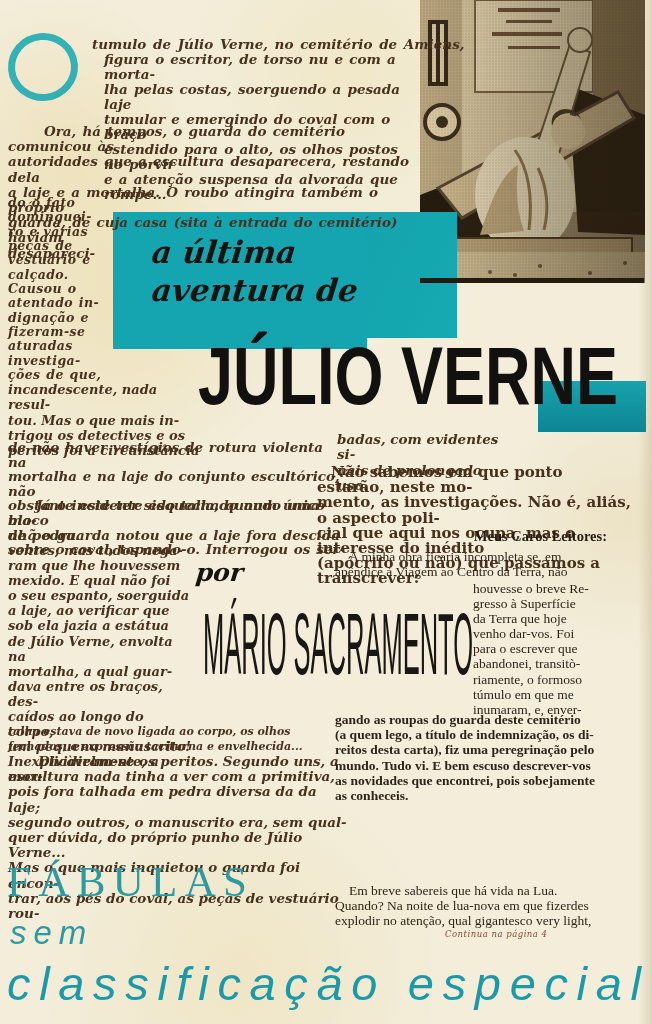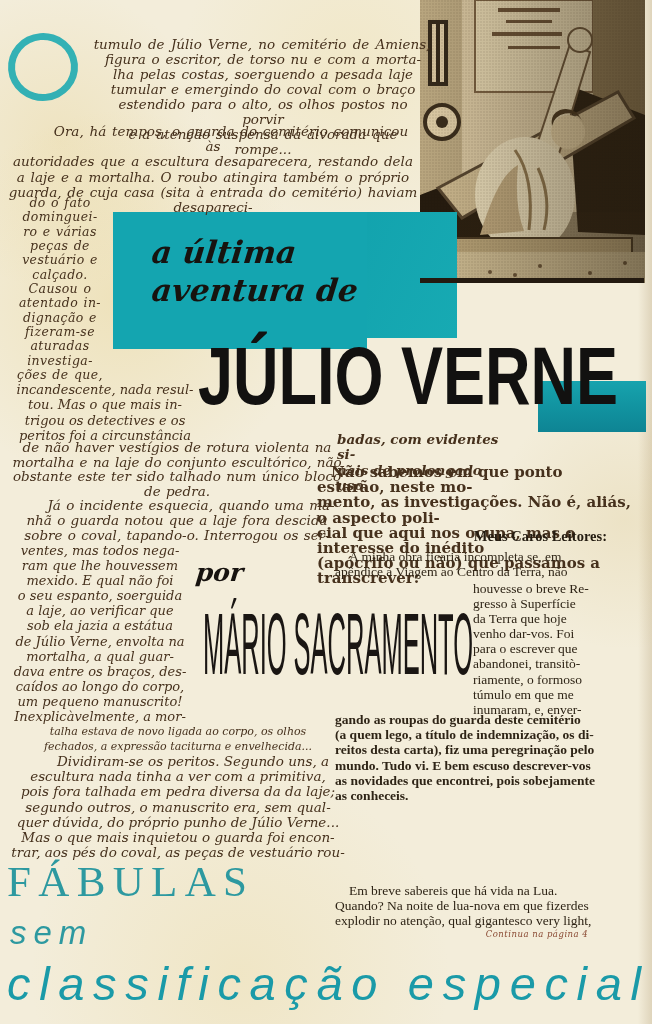--- a/index.html
+++ b/index.html
@@ -12,42 +12,42 @@
       radial-gradient(circle at 240px 975px, rgba(226,200,115,.20), transparent 210px),
       radial-gradient(circle at 625px 520px, rgba(205,178,105,.18), transparent 130px),
       linear-gradient(to left, rgba(150,122,75,.22), transparent 14px),
       #f3edda;
     font-family:"Liberation Serif","DejaVu Serif",serif;
     color:#33281c;
   }
   .abs{position:absolute;}
   .lines{white-space:pre-line;}
   
-  .nar{font-family:"DejaVu Serif",serif;font-style:italic;font-weight:normal;color:#46311d;text-align:center;}
+  .nar{font-family:"DejaVu Serif",serif;font-style:italic;font-weight:bold;color:#46311d;}
   .opening1{left:92px;top:36px;width:340px;font-size:13.5px;white-space:nowrap;word-spacing:2px;}
   .opening2{left:104px;top:52px;width:318px;font-size:13.5px;line-height:15px;word-spacing:1.5px;}
   .para2{left:8px;top:124px;width:410px;font-size:13.5px;line-height:15.2px;word-spacing:1.5px;text-indent:36px;}
   .narrow1{left:8px;top:196px;width:104px;font-size:12.5px;line-height:14.35px;word-spacing:1px;letter-spacing:.4px;}
   .midblk{left:8px;top:382px;width:194px;font-size:13px;line-height:15.3px;}
   .block3{left:8px;top:440px;width:338px;font-size:13.5px;line-height:14.6px;word-spacing:1px;}
   .block4{left:8px;top:498px;width:338px;font-size:13.5px;line-height:14.8px;word-spacing:1px;text-indent:28px;}
   .narrow2{left:8px;top:543px;width:184px;font-size:13px;line-height:15.1px;}
   .block5a{left:8px;top:724px;width:340px;font-size:11px;line-height:15.2px;}
   .block5b{left:8px;top:754px;width:340px;font-size:13.5px;line-height:15.2px;text-indent:30px;}
   
   .let{font-family:"Liberation Serif",serif;color:#2e2416;}
   .cont{left:337px;top:432px;width:164px;font-size:13.5px;line-height:15.4px;font-family:"DejaVu Serif",serif;font-style:italic;font-weight:bold;color:#46311d;}
   .rpara{left:317px;top:465px;width:314px;font-size:15px;line-height:15.2px;text-indent:14px;font-family:"DejaVu Serif",serif;font-weight:bold;color:#46311d;}
   .salut{left:335px;top:528px;width:272px;font-size:14.5px;font-weight:bold;text-align:right;color:#241c11;}
   .letter1{left:335px;top:549px;width:314px;font-size:13.5px;line-height:15.2px;text-indent:14px;}
   .letnarrow{left:473px;top:581px;width:176px;font-size:13.5px;line-height:15.1px;}
   .letter2{left:335px;top:712px;width:317px;font-size:13.5px;line-height:15.2px;font-weight:bold;}
   .letter3{left:335px;top:793px;width:317px;font-size:13.5px;line-height:15.0px;text-indent:14px;}
   .letter4{left:335px;top:883px;width:317px;font-size:13.5px;line-height:15.2px;text-indent:14px;}
-  .contin{left:445px;top:929px;width:184px;text-align:center;font-size:8.5px;font-style:italic;letter-spacing:.5px;color:#8a4a33;font-family:"DejaVu Serif",serif;}
+  .contin{left:445px;top:929px;width:184px;text-align:left;font-size:8.5px;font-style:italic;letter-spacing:.5px;color:#8a4a33;font-family:"DejaVu Serif",serif;}
   
   .dropcap{left:8px;top:33px;width:56px;height:54px;border:7px solid rgba(24,168,177,.88);border-radius:50%;transform:rotate(-5deg);}
   
   .bandA{left:113px;top:212px;width:344px;height:126px;background:linear-gradient(115deg,#1ab3bc 0%,#12a2ad 55%,#17aab3 100%);}
   .bandA2{left:113px;top:212px;width:254px;height:137px;background:#14a5b0;}
   .tealsmall{left:538px;top:381px;width:108px;height:51px;background:linear-gradient(180deg,#17a3ae 0%,#11929f 55%,#0e8494 100%);}
   .photoline{left:420px;top:278px;width:224px;height:5px;background:#231a10;}
   
   .script{font-family:"DejaVu Serif",serif;font-style:italic;font-weight:bold;color:#17130f;transform:skewX(-6deg);}
   .kick1{left:152px;top:234px;font-size:31px;}

